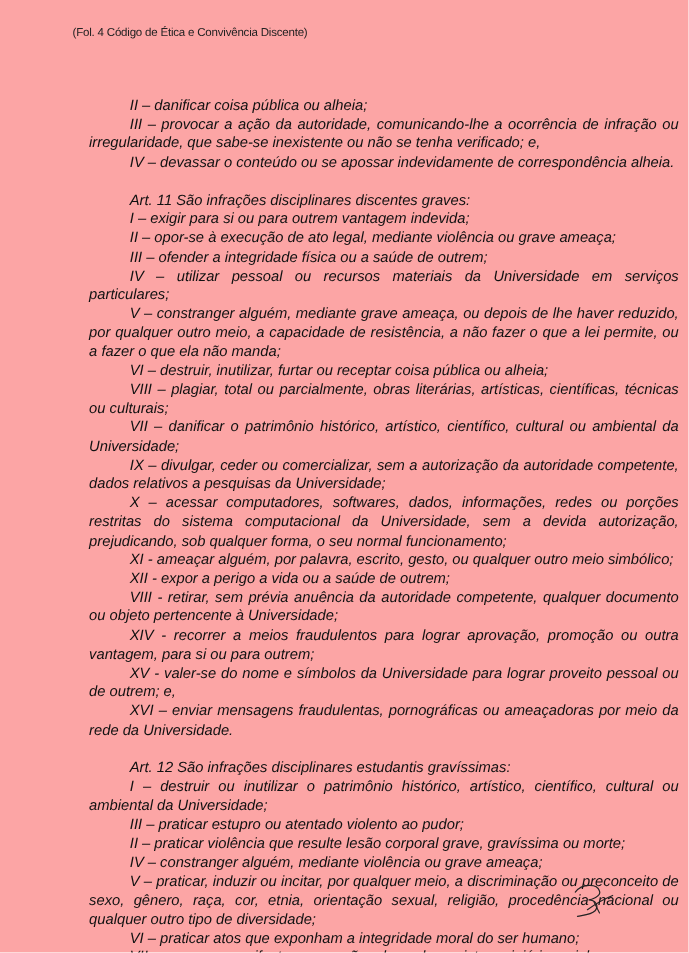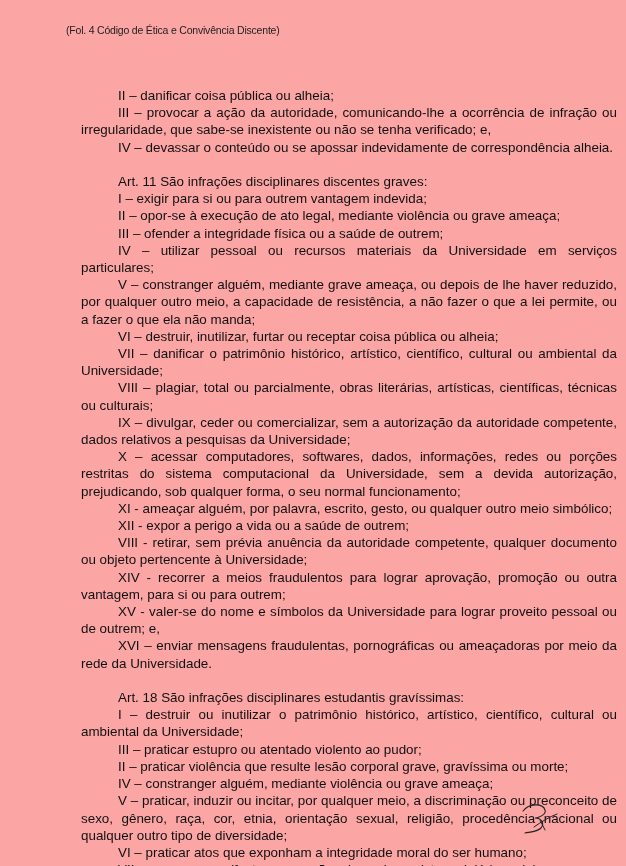--- a/index.html
+++ b/index.html
@@ -7,21 +7,21 @@
   .page { position: absolute; left: 0; top: 0; width: 626px; height: 866px; background: #fca5a5; }
   .header {
     position: absolute; left: 66px; top: 24px;
     font-family: "Liberation Sans", sans-serif; font-size: 10.5px; color: #222;
     letter-spacing: -0.2px;
   }
   .body {
     position: absolute; left: 81px; top: 87px; width: 536px;
     font-family: "Liberation Sans", sans-serif; font-size: 13.4px; line-height: 17.2px; color: #111;
   }
-  .para { margin: 0; text-align: justify; text-indent: 37px; }
+  .para { margin: 0; text-align: justify; text-indent: 37px; font-style: italic; }
   .gap { height: 17.2px; }
   .signature { position: absolute; left: 505px; top: 798px; width: 60px; height: 40px; }
 </style>
 </head>
 <body>
 
 <div class="page">
   <div class="header">(Fol. 4 Código de Ética e Convivência Discente)</div>
 
   <div class="body">
@@ -34,35 +34,35 @@
     <div class="gap"></div>
 
     <div>
       <p class="para">Art. 11 São infrações disciplinares discentes graves:</p>
       <p class="para">I – exigir para si ou para outrem vantagem indevida;</p>
       <p class="para">II – opor-se à execução de ato legal, mediante violência ou grave ameaça;</p>
       <p class="para">III – ofender a integridade física ou a saúde de outrem;</p>
       <p class="para">IV – utilizar pessoal ou recursos materiais da Universidade em serviços particulares;</p>
       <p class="para">V – constranger alguém, mediante grave ameaça, ou depois de lhe haver reduzido, por qualquer outro meio, a capacidade de resistência, a não fazer o que a lei permite, ou a fazer o que ela não manda;</p>
       <p class="para">VI – destruir, inutilizar, furtar ou receptar coisa pública ou alheia;</p>
+      <p class="para">VIII – plagiar, total ou parcialmente, obras literárias, artísticas, científicas, técnicas ou culturais;</p>
       <p class="para">VII – danificar o patrimônio histórico, artístico, científico, cultural ou ambiental da Universidade;</p>
-      <p class="para">VIII – plagiar, total ou parcialmente, obras literárias, artísticas, científicas, técnicas ou culturais;</p>
       <p class="para">IX – divulgar, ceder ou comercializar, sem a autorização da autoridade competente, dados relativos a pesquisas da Universidade;</p>
       <p class="para">X – acessar computadores, softwares, dados, informações, redes ou porções restritas do sistema computacional da Universidade, sem a devida autorização, prejudicando, sob qualquer forma, o seu normal funcionamento;</p>
       <p class="para">XI - ameaçar alguém, por palavra, escrito, gesto, ou qualquer outro meio simbólico;</p>
       <p class="para">XII - expor a perigo a vida ou a saúde de outrem;</p>
       <p class="para">VIII - retirar, sem prévia anuência da autoridade competente, qualquer documento ou objeto pertencente à Universidade;</p>
       <p class="para">XIV - recorrer a meios fraudulentos para lograr aprovação, promoção ou outra vantagem, para si ou para outrem;</p>
       <p class="para">XV - valer-se do nome e símbolos da Universidade para lograr proveito pessoal ou de outrem; e,</p>
       <p class="para">XVI – enviar mensagens fraudulentas, pornográficas ou ameaçadoras por meio da rede da Universidade.</p>
     </div>
     <div class="gap"></div>
 
     <div>
-      <p class="para">Art. 18 São infrações disciplinares estudantis gravíssimas:</p>
+      <p class="para">Art. 12 São infrações disciplinares estudantis gravíssimas:</p>
       <p class="para">I – destruir ou inutilizar o patrimônio histórico, artístico, científico, cultural ou ambiental da Universidade;</p>
       <p class="para">III – praticar estupro ou atentado violento ao pudor;</p>
       <p class="para">II – praticar violência que resulte lesão corporal grave, gravíssima ou morte;</p>
       <p class="para">IV – constranger alguém, mediante violência ou grave ameaça;</p>
       <p class="para">V – praticar, induzir ou incitar, por qualquer meio, a discriminação ou preconceito de sexo, gênero, raça, cor, etnia, orientação sexual, religião, procedência nacional ou qualquer outro tipo de diversidade;</p>
       <p class="para">VI – praticar atos que exponham a integridade moral do ser humano;</p>
       <p class="para">VII – expor ou manifestar expressões de cunho racista ou injúria racial;</p>
 
     </div>
   </div>

